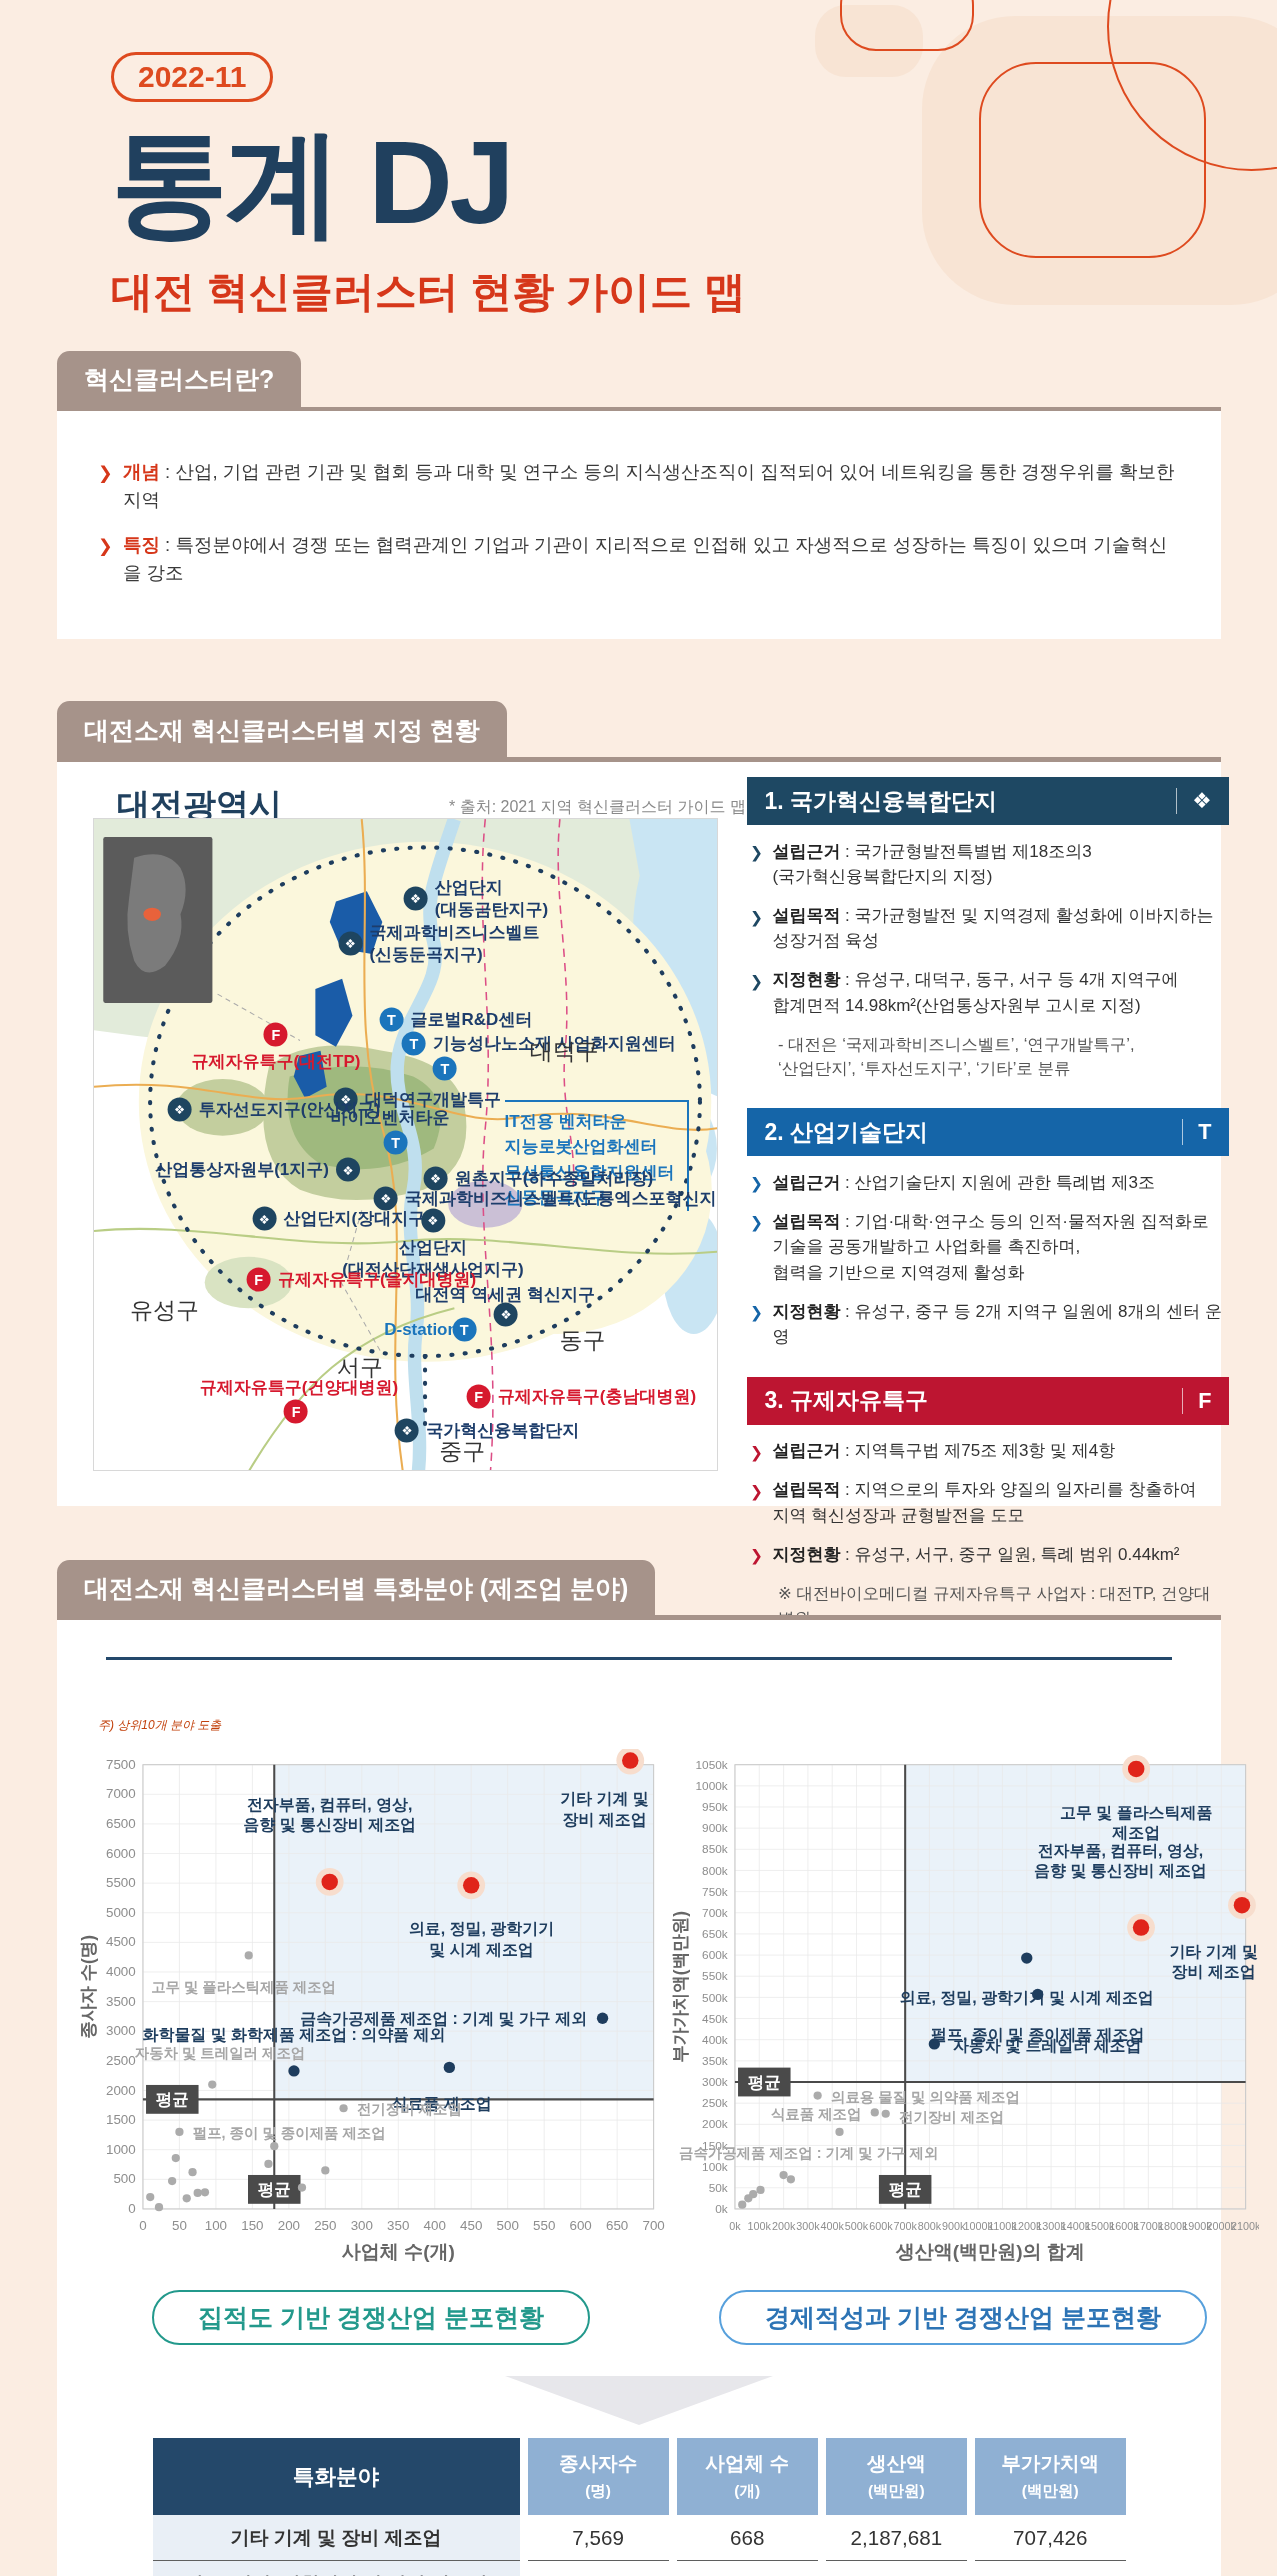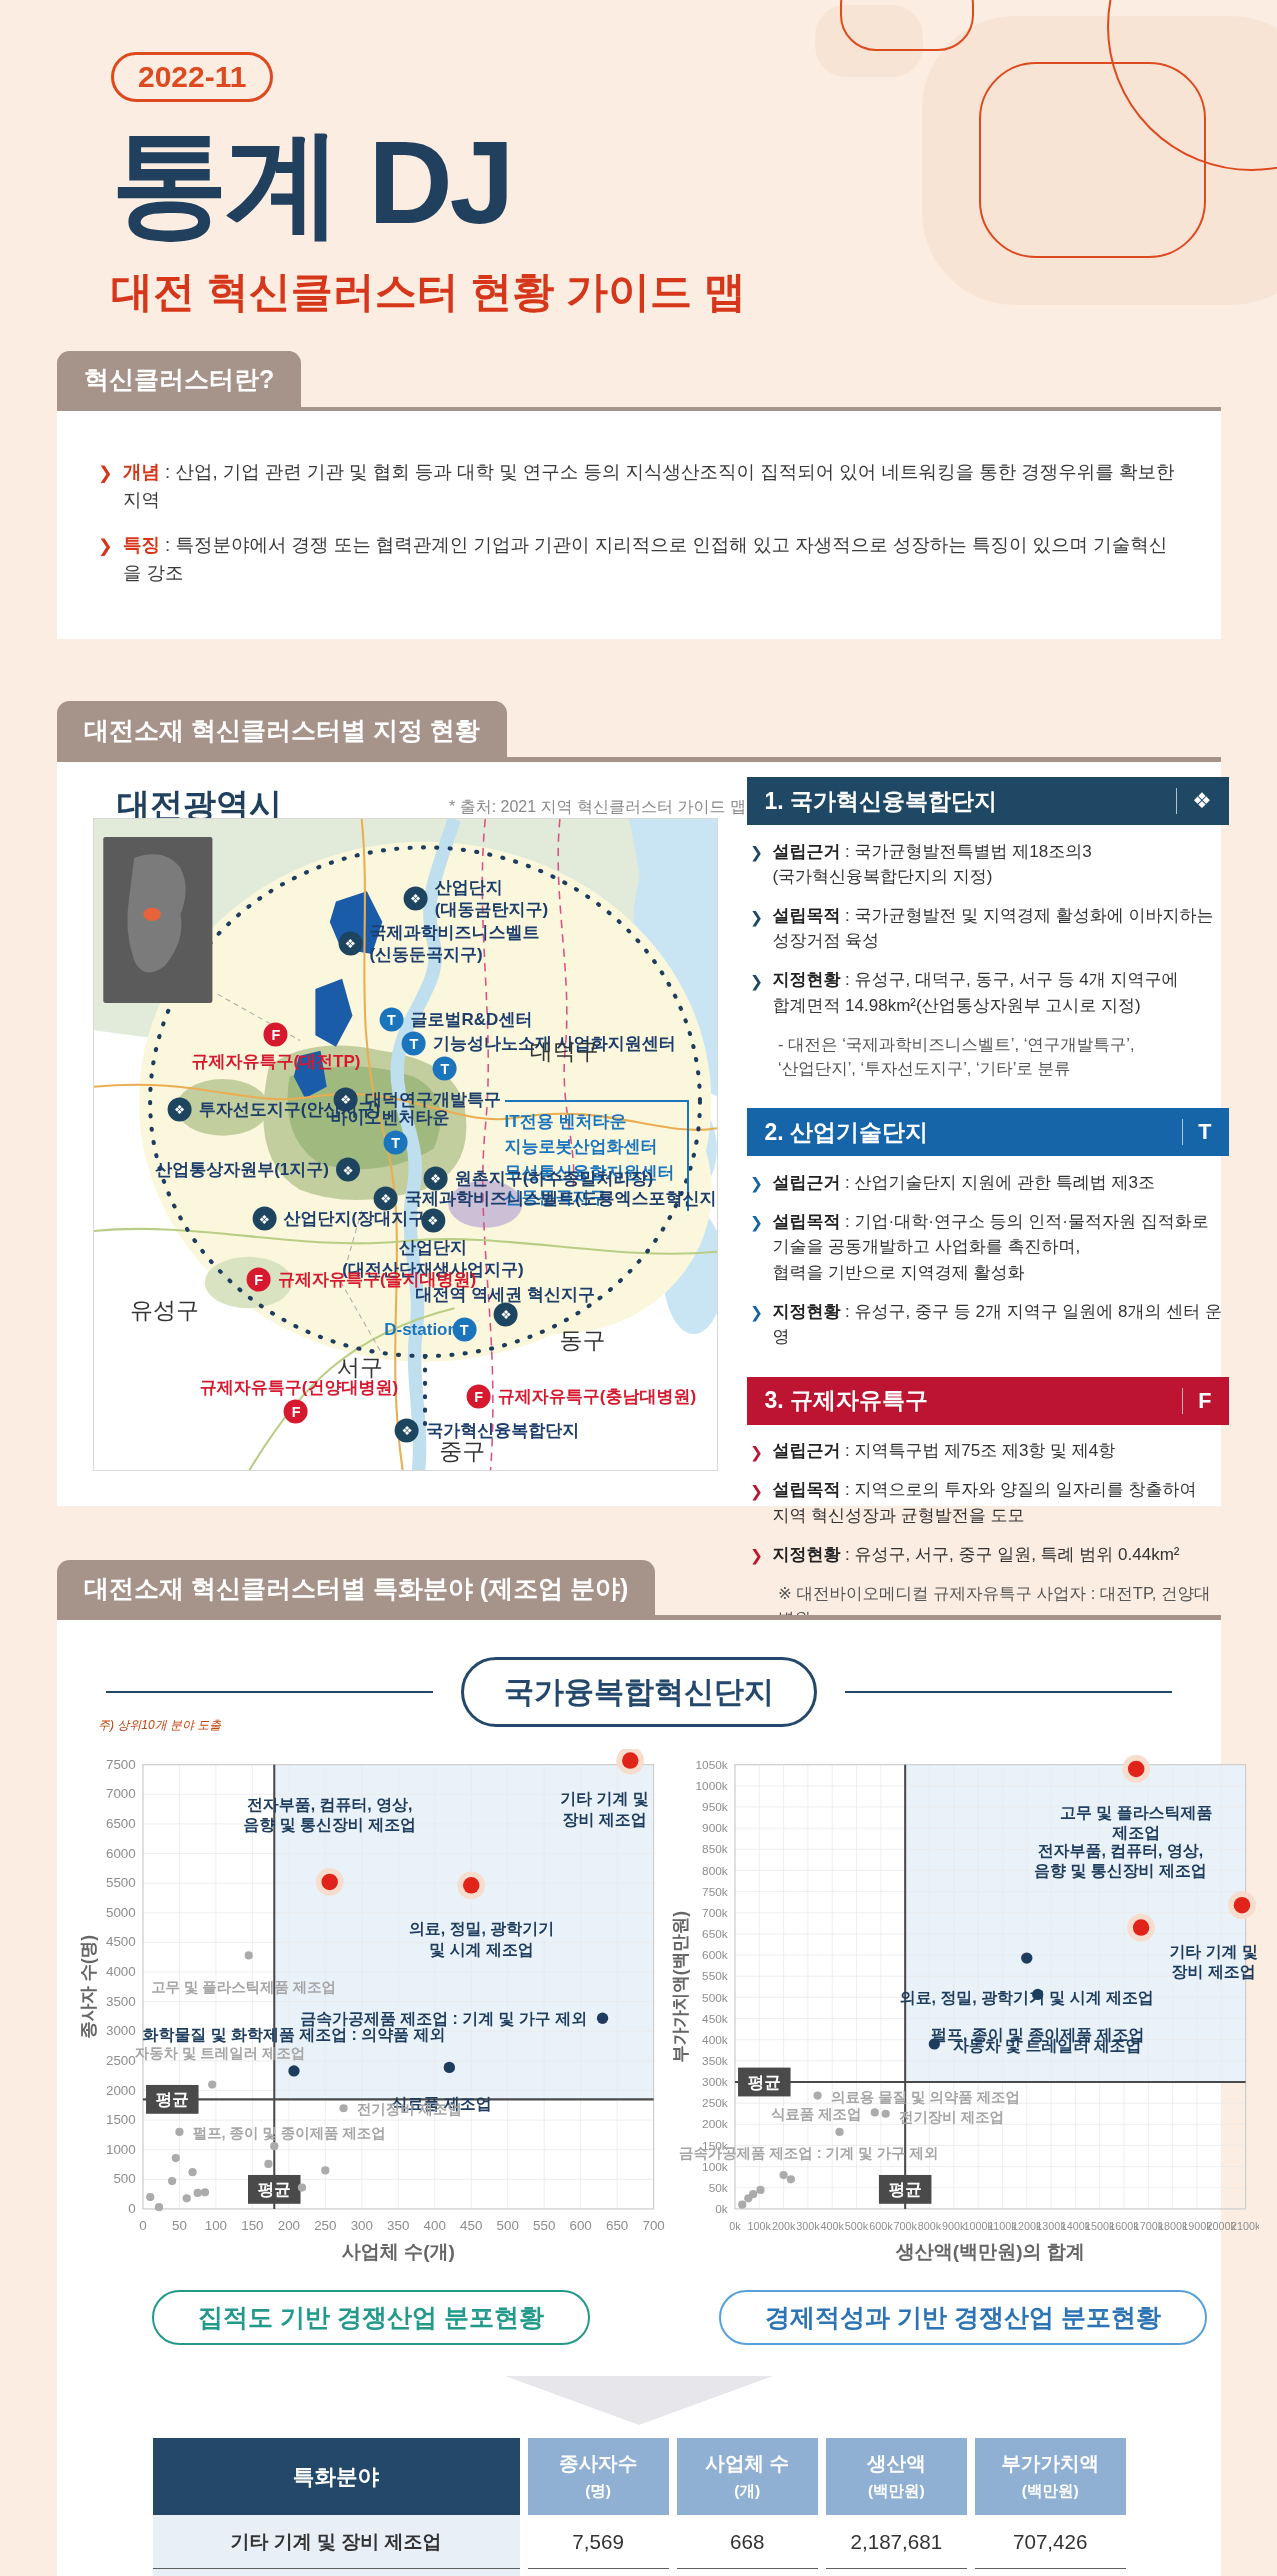--- a/index.html
+++ b/index.html
@@ -73,21 +73,21 @@
   .g-navy .ln {background:#23486B;} .g-navy .gpill {color:#23486B; border-color:#23486B;}
   .chartrow {display:flex; justify-content:space-between; padding:0 18px; margin-top:13px;}
   .chartbox {width:592px;}
   .cappill {display:block; width:fit-content; margin:15.5px auto 0; border:2.6px solid; border-radius:31px; padding:9.3px 44px; font-size:25px; font-weight:800; white-space:nowrap;}
   .cap-teal {color:#23998C; border-color:#23998C;}
   .cap-blue {color:#2D74B5; border-color:#57A0DC;}
   .downarrow {display:block; margin:31px auto 13px;}
   .dtable {border-collapse:separate; border-spacing:8.2px 0; width:989px; margin:0 auto; table-layout:fixed;}
   .dtable th {color:#fff; font-weight:700; font-size:19.6px; line-height:1.3; height:77px; vertical-align:middle; text-align:center;}
   .dtable th .unit {font-size:15.5px; font-weight:600;}
-  .dtable td {background:#fff; font-size:20.6px; font-weight:500; text-align:center; border-bottom:1.5px solid #5F5F5F; height:54px; vertical-align:middle;}
+  .dtable td {background:#fff; font-size:20.6px; font-weight:500; text-align:center; border-bottom:1.5px solid #5F5F5F; height:46px; vertical-align:middle;}
   .dtable td.lbl {font-weight:700; font-size:19px;}
   .t-navy th.c0 {background:#24486A; font-size:21.6px;} .t-navy th {background:#8FB0D3;} .t-navy td.lbl {background:#E9EFF6;}
 </style>
 </head>
 <body>
 
 <div class="page">
   <div class="deco">
     <div class="f1"></div>
       <div class="f2"></div>
@@ -333,21 +333,20 @@
   </section>
 
   <section class="s3">
     <div class="tab">대전소재 혁신클러스터별 특화분야 (제조업 분야)</div>
     <div class="rule"></div>
     <div class="panel">
 
       <div class="grouphead g-navy">
         <div class="pillrow">
             <span class="ln"></span>
-          <span class="gpill">국가융복합혁신단지</span>
         <span class="ln"></span>
           </div>
         <div class="gnote">주) 상위10개 분야 도출</div>
       </div>
 
       <div class="chartrow">
         <div class="chartbox">
           <div class="csvg" id="chart-0"><svg viewBox="0 0 1150 1015" width="592" height="523">
                 <rect x="387.0857142857143" y="30" width="736.9142857142857" height="650.1266666666667" fill="#EAF2F9"></rect>
                 <line x1="132" y1="30" x2="132" y2="893" stroke="#E9E9E9" stroke-width="1.5"></line>

